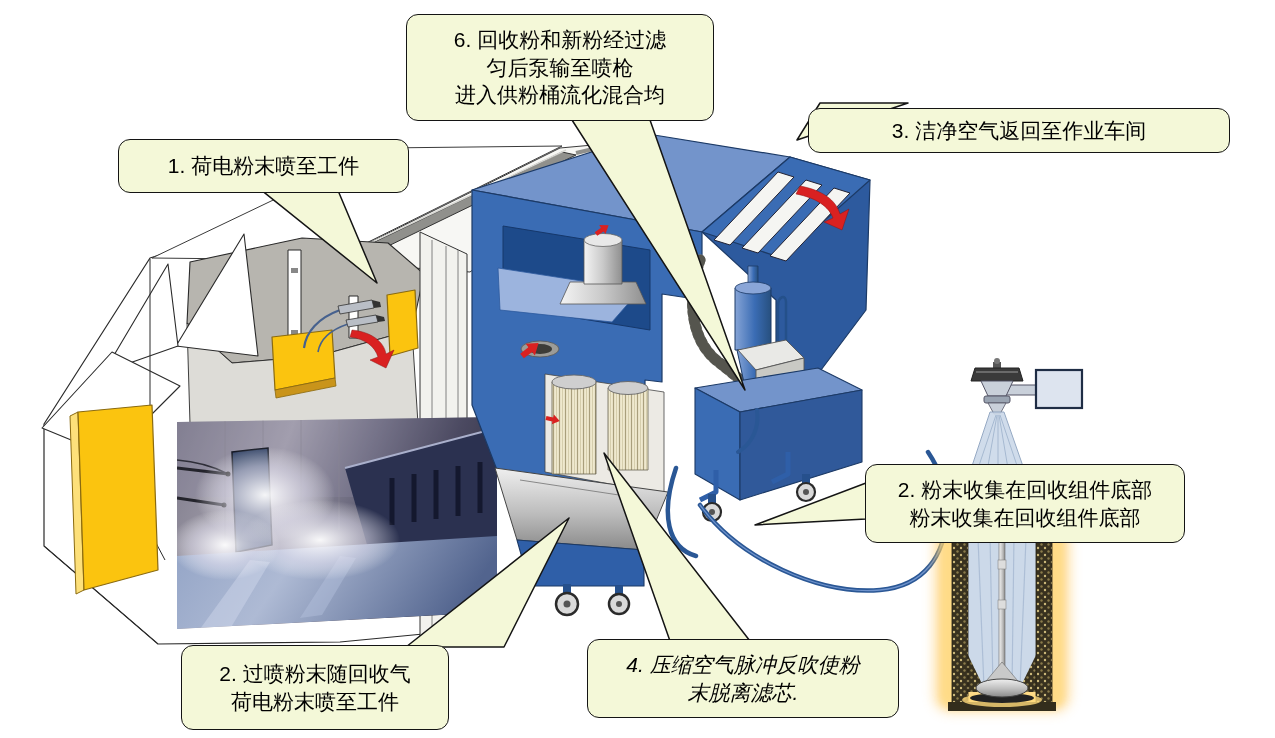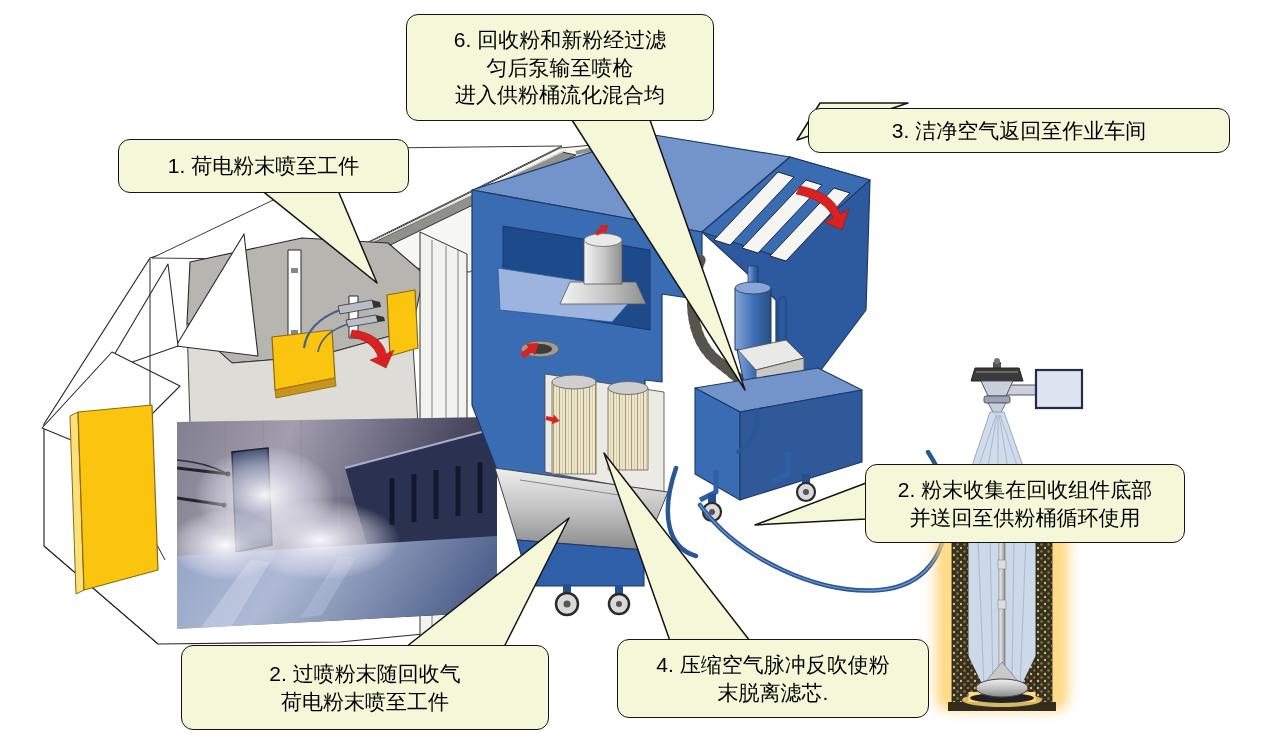--- a/index.html
+++ b/index.html
@@ -319,37 +319,37 @@
     <polygon points="866,483 866,519 755,525"></polygon>
     <polygon points="670,641 750,641 604,453"></polygon>
     <polygon points="406,647 504,647 569,518"></polygon>
   </g>
 </svg>
 
 <div class="callout" style="left:118px;top:139px;width:291px;height:54px;">
   <span class="cl">1. 荷电粉末喷至工件</span>
 </div>
 
-<div class="callout" style="left:181px;top:645px;width:368px;height:85px;">
+<div class="callout" style="left:181px;top:645px;width:268px;height:85px;">
   <span class="cl">2. 过喷粉末随回收气</span>
   <span class="cl">荷电粉末喷至工件</span>
 </div>
 
 <div class="callout" style="left:808px;top:60px;width:422px;height:45px;margin-top:48px;">
   <span class="cl">3. 洁净空气返回至作业车间</span>
 </div>
 
-<div class="callout" style="left:617px;top:639px;width:312px;height:79px;">
+<div class="callout" style="left:587px;top:639px;width:312px;height:79px;font-style:italic;">
   <span class="cl">4. 压缩空气脉冲反吹使粉</span>
   <span class="cl">末脱离滤芯.</span>
 </div>
 
 <div class="callout" style="left:865px;top:464px;width:320px;height:79px;">
   <span class="cl">2. 粉末收集在回收组件底部</span>
-  <span class="cl">并送回至供粉桶循环使用</span>
+  <span class="cl">粉末收集在回收组件底部</span>
 </div>
 
 <div class="callout" style="left:406px;top:14px;width:308px;height:107px;">
   <span class="cl">6. 回收粉和新粉经过滤</span>
   <span class="cl">匀后泵输至喷枪</span>
   <span class="cl">进入供粉桶流化混合均</span>
 </div>
 
 </div>
 

